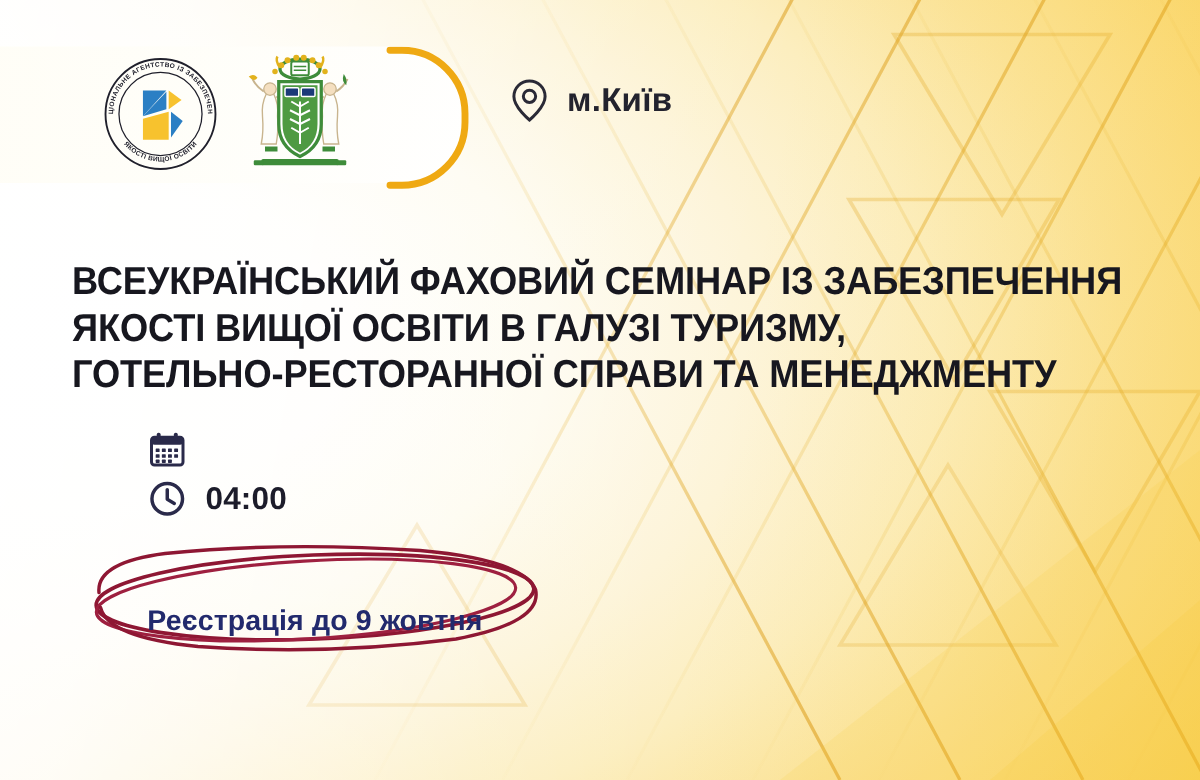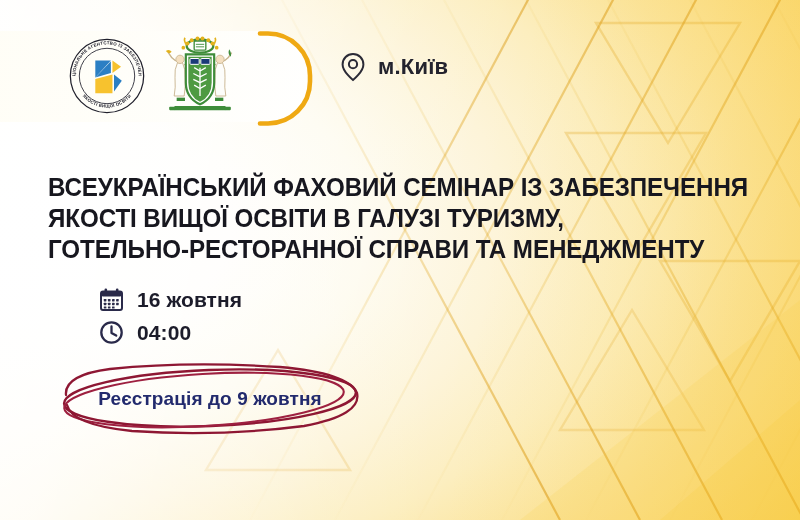--- a/index.html
+++ b/index.html
@@ -156,21 +156,21 @@
     position: absolute;
     left: 48px;
     top: 361px;
     width: 320px;
     height: 76px;
   }
   .registration .ring { position: absolute; left: 0; top: 0; }
   .registration .reg-text {
     position: absolute;
     left: 0;
-    top: 0;
+    top: 16px;
     width: 320px;
     height: 76px;
     display: flex;
     align-items: center;
     justify-content: center;
     font-size: 19px;
     font-weight: 700;
     color: #222a6d;
     letter-spacing: 0.1px;
     white-space: nowrap;
@@ -398,21 +398,20 @@
           <rect x="17.1" y="12" width="2.6" height="2.4" rx="0.4"></rect>
           <rect x="4.8" y="15.8" width="2.6" height="2.4" rx="0.4"></rect>
           <rect x="8.9" y="15.8" width="2.6" height="2.4" rx="0.4"></rect>
           <rect x="13.0" y="15.8" width="2.6" height="2.4" rx="0.4"></rect>
           <rect x="17.1" y="15.8" width="2.6" height="2.4" rx="0.4"></rect>
           <rect x="4.8" y="19.4" width="2.6" height="2.2" rx="0.4"></rect>
           <rect x="8.9" y="19.4" width="2.6" height="2.2" rx="0.4"></rect>
           <rect x="13.0" y="19.4" width="2.6" height="2.2" rx="0.4"></rect>
         </g>
       </svg>
-      <span class="m-text">16 жовтня</span>
     </div>
 
     <div class="meta-row">
       <svg class="m-icon" viewBox="0 0 25 25" xmlns="http://www.w3.org/2000/svg">
         <circle cx="12.5" cy="12.5" r="10.2" fill="none" stroke="#2a2a4a" stroke-width="2.3"></circle>
         <path d="M 12.5 6.4 L 12.5 12.9 L 17.2 15.6" fill="none" stroke="#2a2a4a" stroke-width="2.3" stroke-linecap="round" stroke-linejoin="round"></path>
       </svg>
       <span class="m-text">04:00</span>
     </div>
   </div>

